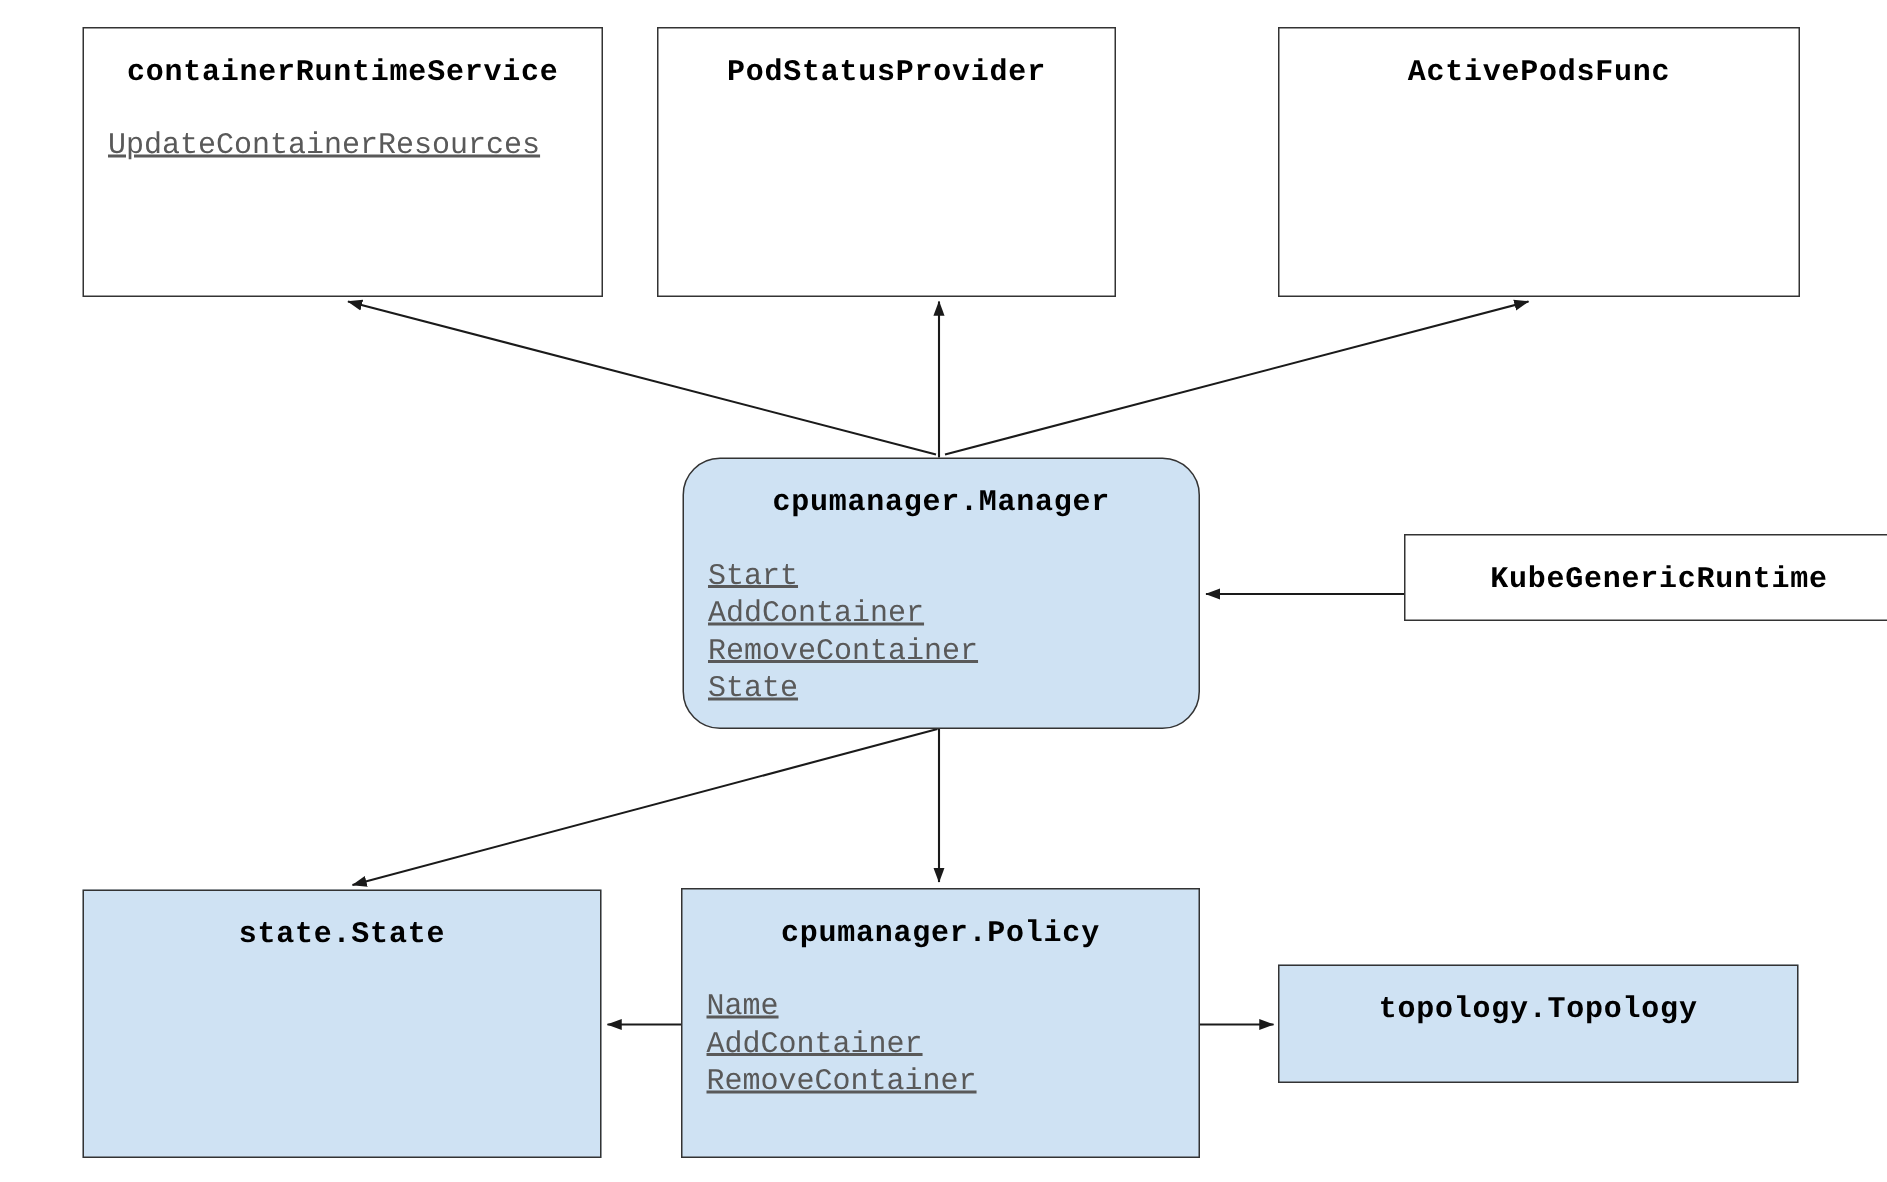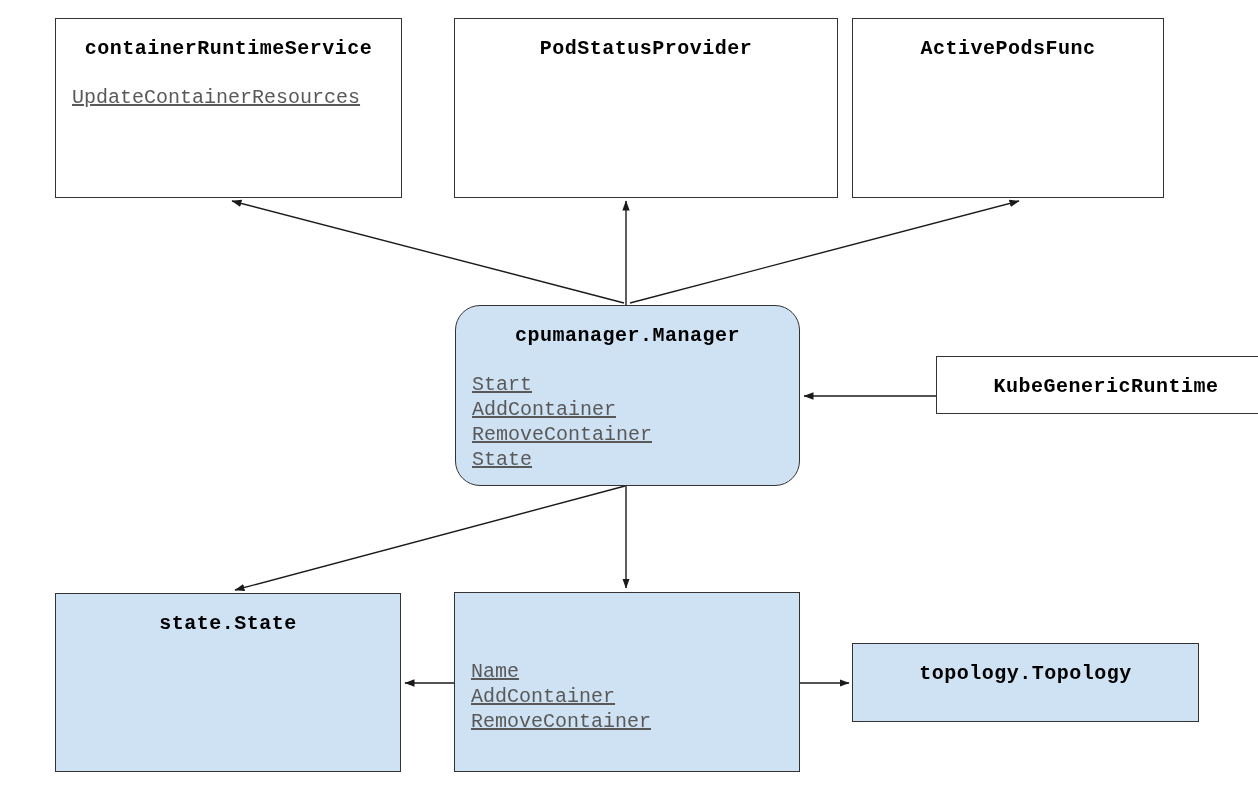--- a/index.html
+++ b/index.html
@@ -79,45 +79,46 @@
     <line class="edge" x1="594" y1="486" x2="594" y2="588" marker-end="url(#arrow)"></line>
     <line class="edge" x1="422" y1="683" x2="373" y2="683" marker-end="url(#arrow)"></line>
     <line class="edge" x1="768" y1="683" x2="817" y2="683" marker-end="url(#arrow)"></line>
   </svg>
 
   <div class="box white" style="left:23px;top:18px;width:347px;height:180px;">
     <div class="box-title">containerRuntimeService</div>
     <div class="box-methods">UpdateContainerResources</div>
   </div>
 
-  <div class="box white" style="left:422px;top:18px;width:384px;height:180px;">
+  <div class="box white" style="left:406px;top:18px;width:306px;height:180px;">
     <div class="box-title">PodStatusProvider</div>
   </div>
 
-  <div class="box white" style="left:820px;top:18px;width:312px;height:180px;">
+  <div class="box white" style="left:820px;top:18px;width:348px;height:180px;">
     <div class="box-title">ActivePodsFunc</div>
   </div>
 
   <div class="box blue" style="left:423px;top:305px;width:345px;height:181px;border-radius:25px;">
     <div class="box-title">cpumanager.Manager</div>
     <div class="box-methods">Start
 AddContainer
 RemoveContainer
 State</div>
   </div>
 
   <div class="box white" style="left:904px;top:356px;width:340px;height:58px;">
     <div class="box-title">KubeGenericRuntime</div>
   </div>
 
   <div class="box blue" style="left:23px;top:593px;width:346px;height:179px;">
     <div class="box-title">state.State</div>
   </div>
 
   <div class="box blue" style="left:422px;top:592px;width:346px;height:180px;">
+    <div class="box-title">cpumanager.Policy</div>
     <div class="box-methods">Name
 AddContainer
 RemoveContainer</div>
   </div>
 
   <div class="box blue" style="left:820px;top:643px;width:347px;height:79px;">
     <div class="box-title">topology.Topology</div>
   </div>
 
 </div>

